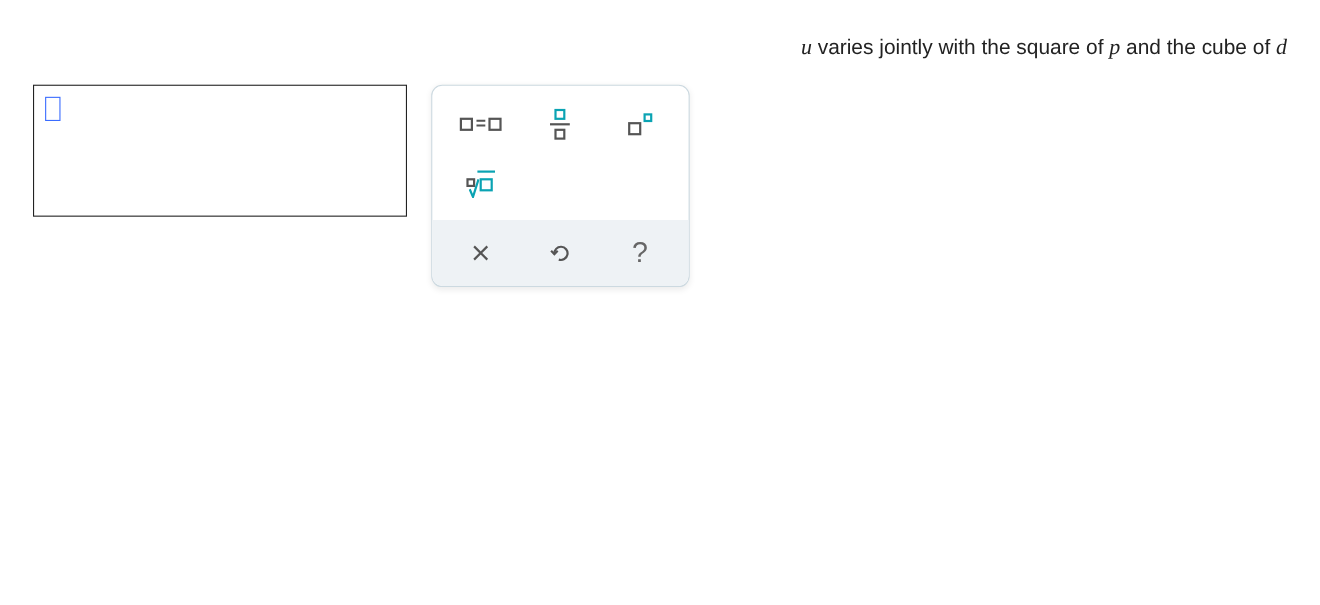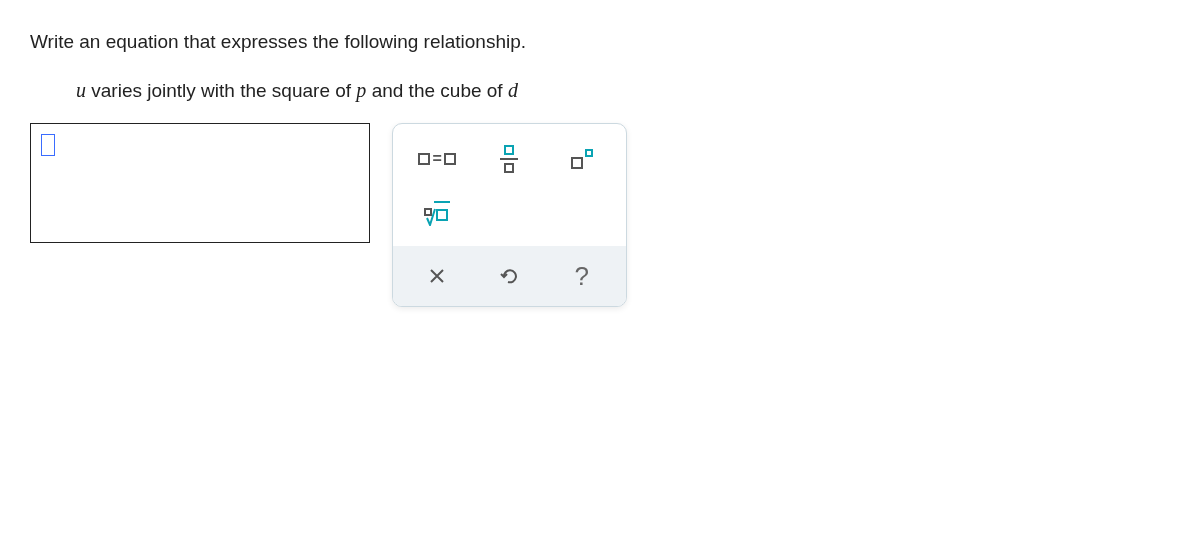--- a/index.html
+++ b/index.html
@@ -18,20 +18,21 @@
   }
   .question-block {
     line-height: 1.5;
   }
   .line1 {
     margin-bottom: 18px;
   }
   .line2 {
     margin-bottom: 18px;
     padding-left: 46px;
+    text-align: right;
   }
   .line3 {
     margin-bottom: 30px;
   }
   .math-var {
     font-family: "Times New Roman", Times, serif;
     font-style: italic;
     font-size: 20px;
   }
   .answer-row {
@@ -155,21 +156,20 @@
   .q-mark {
     font-family: Arial, sans-serif;
     font-size: 26px;
     color: #666;
   }
 </style>
 </head>
 <body>
 
 <div class="question-block">
-  <div class="line1">Write an equation that expresses the following relationship.</div>
   <div class="line2">
     <span class="math-var">u</span><span> varies jointly with the square of </span><span class="math-var">p</span><span> and the cube of </span><span class="math-var">d</span>
   </div>
 </div>
 
 <div class="answer-row">
   <div class="answer-box">
     <span class="cursor-placeholder"></span>
   </div>
 

